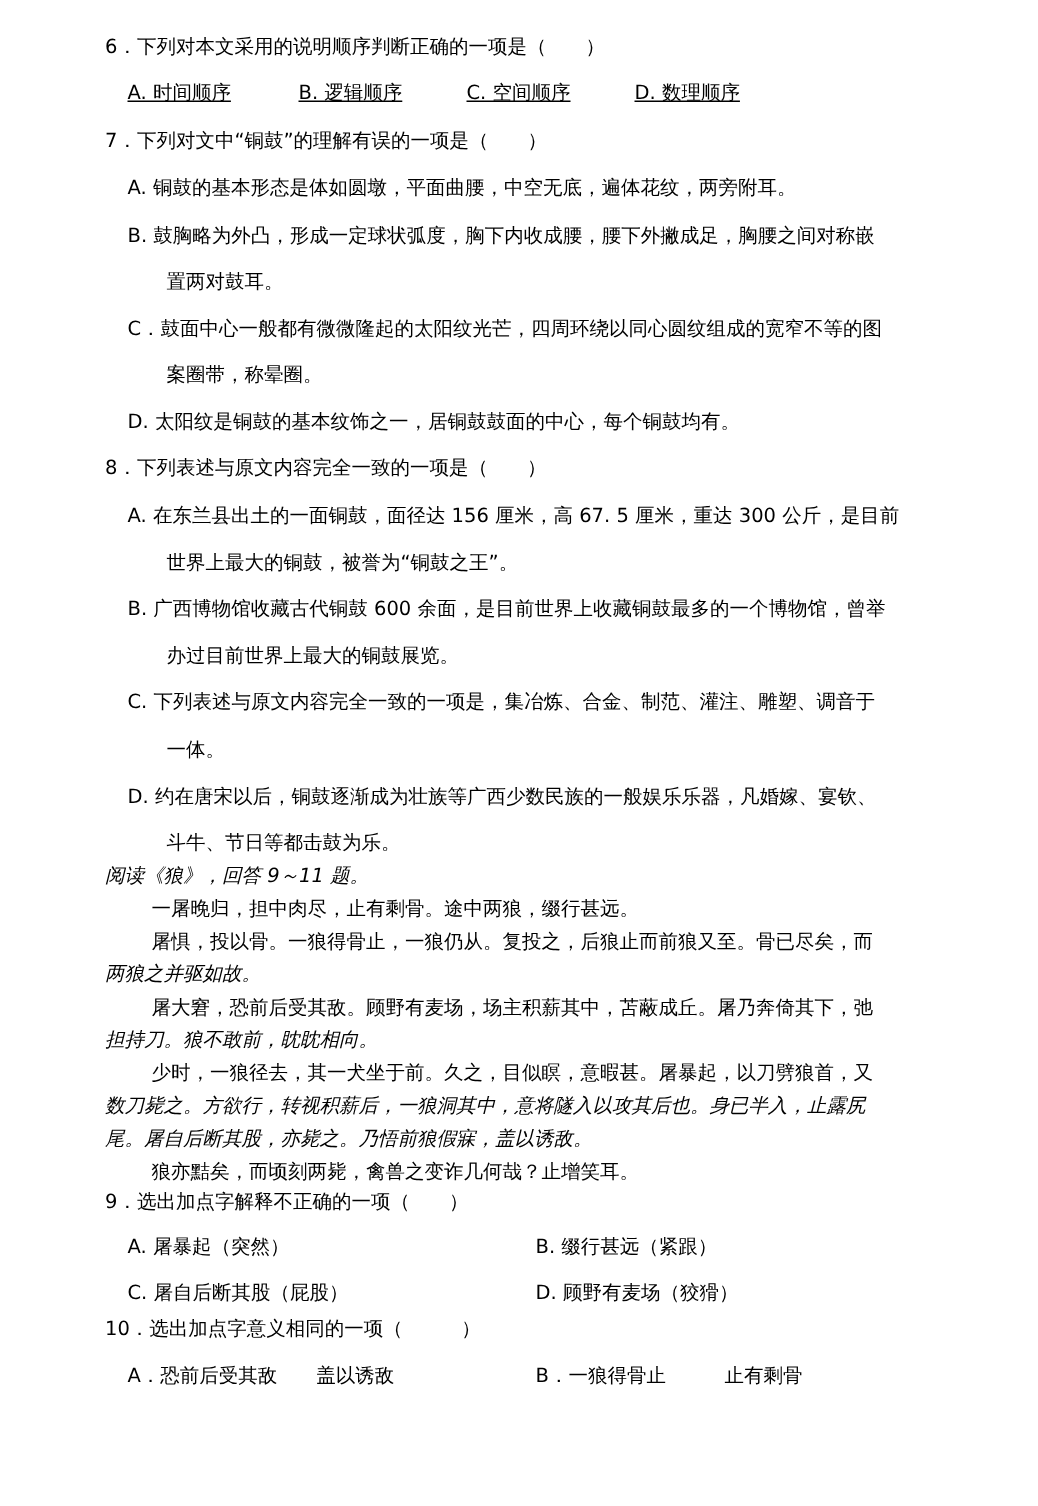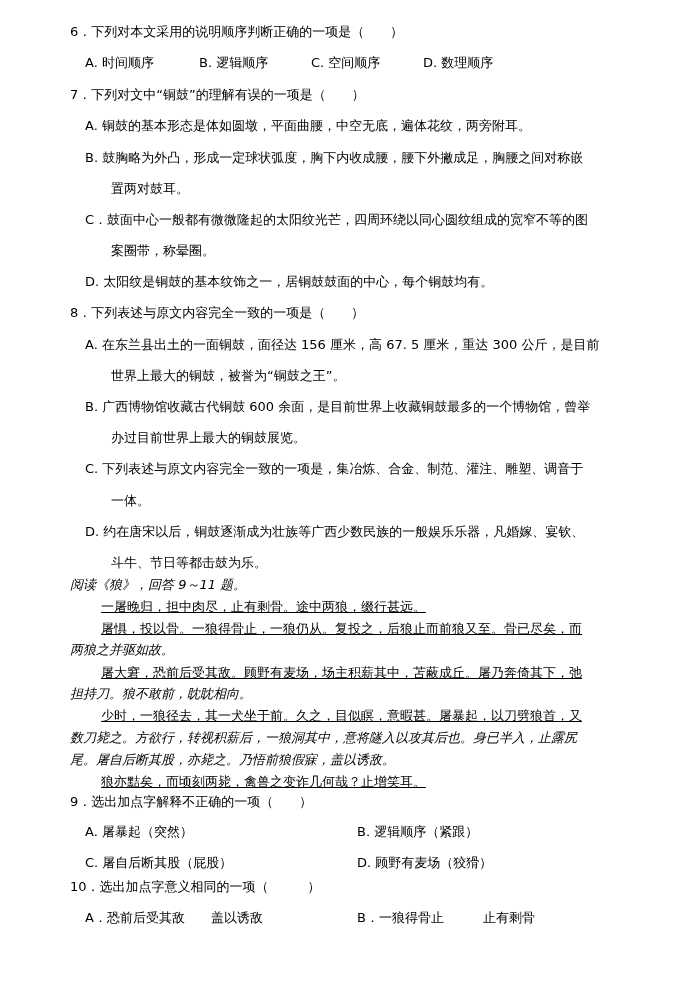--- a/index.html
+++ b/index.html
@@ -6,22 +6,22 @@
   body {
     width: 692px; height: 1004px; position: relative; overflow: hidden;
     font-family: "DejaVu Sans", "Liberation Sans", sans-serif;
     color: #000; font-size: 13px;
   }
   .line { position: absolute; white-space: nowrap; line-height: 16px; }
   .q { left: 70px; }
   .opt { left: 85px; }
   .cont { left: 111px; text-align: right; }
   .para { left: 70px; font-style: italic; }
-  .indent { left: 101px; text-decoration: underline; }
-  .opts4 span { display: inline-block; }
+  .indent { left: 101px; }
+  .opts4 span { display: inline-block; text-decoration: underline; }
 </style>
 </head>
 <body>
 
 <div>
 
   <div class="line q" style="top:24px">6．下列对本文采用的说明顺序判断正确的一项是（　　）</div>
   <div class="line opt opts4" style="top:55px">
     <span style="width:114px">A. 时间顺序</span><span style="width:112px">B. 逻辑顺序</span><span style="width:112px">C. 空间顺序</span><span>D. 数理顺序</span>
   </div>
@@ -50,21 +50,21 @@
   <div class="line para" style="top:642px">两狼之并驱如故。</div>
   <div class="line indent" style="top:665px">屠大窘，恐前后受其敌。顾野有麦场，场主积薪其中，苫蔽成丘。屠乃奔倚其下，弛</div>
   <div class="line para" style="top:686px">担持刀。狼不敢前，眈眈相向。</div>
   <div class="line indent" style="top:708px">少时，一狼径去，其一犬坐于前。久之，目似瞑，意暇甚。屠暴起，以刀劈狼首，又</div>
   <div class="line para" style="top:730px">数刀毙之。方欲行，转视积薪后，一狼洞其中，意将隧入以攻其后也。身已半入，止露尻</div>
   <div class="line para" style="top:752px">尾。屠自后断其股，亦毙之。乃悟前狼假寐，盖以诱敌。</div>
   <div class="line indent" style="top:774px">狼亦黠矣，而顷刻两毙，禽兽之变诈几何哉？止增笑耳。</div>
 
   <div class="line q" style="top:794px">9．选出加点字解释不正确的一项（　　）</div>
   <div class="line opt" style="top:824px">A. 屠暴起（突然）</div>
-  <div class="line" style="top:824px;left:357px">B. 逻辑顺序（紧跟）</div>
+  <div class="line" style="top:824px;left:357px">B. 缀行甚远（紧跟）</div>
   <div class="line opt" style="top:855px">C. 屠自后断其股（屁股）</div>
   <div class="line" style="top:855px;left:357px">D. 顾野有麦场（狡猾）</div>
 
   <div class="line q" style="top:879px">10．选出加点字意义相同的一项（　　　）</div>
   <div class="line opt" style="top:910px">A．恐前后受其敌　　盖以诱敌</div>
   <div class="line" style="top:910px;left:357px">B．一狼得骨止　　　止有剩骨</div>
 
 </div>
 
 </body></html>

